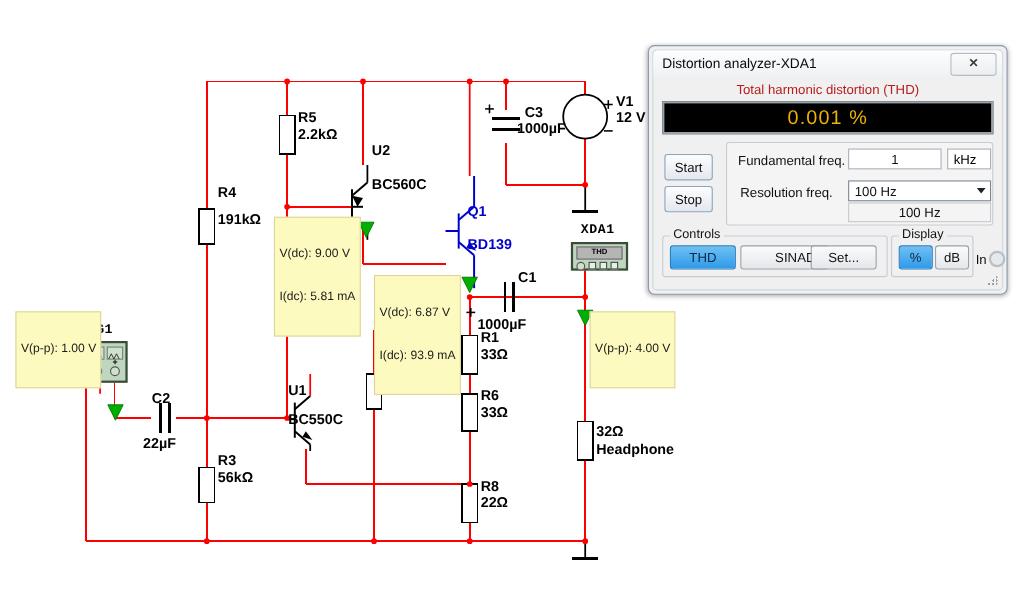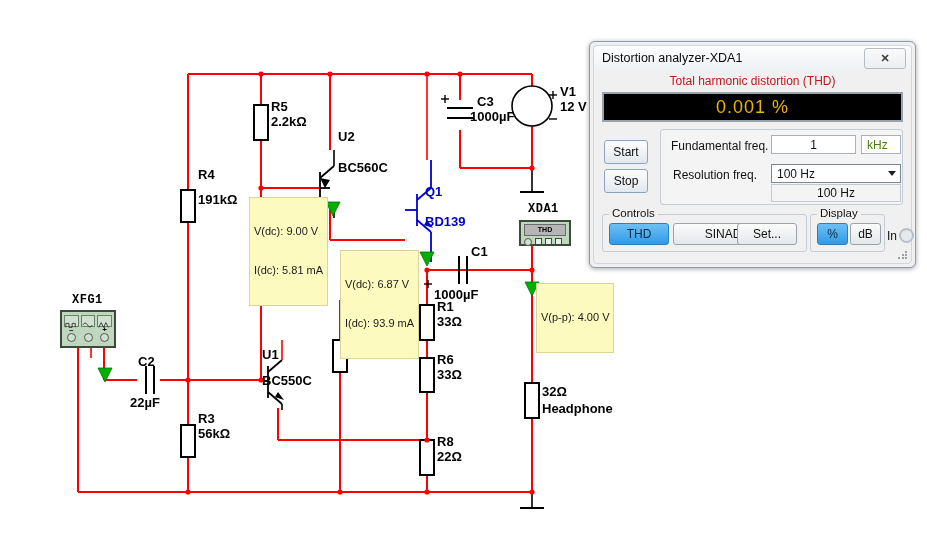--- a/index.html
+++ b/index.html
@@ -67,21 +67,21 @@
 
   .panel{position:absolute;left:66px;top:83px;right:8px;height:74px;
     border:1px solid #c6ccd3;border-radius:3px;background:#f4f4f4;}
   .btnA{position:absolute;width:42px;height:22px;border:1px solid #8ba4bd;border-radius:3px;
     background:linear-gradient(#fdfdfd,#e3e8ee);font-size:12px;color:#111;
     display:flex;align-items:center;justify-content:center;cursor:pointer;}
   .fieldLab{position:absolute;font-size:12px;color:#111;}
   .txtbox{position:absolute;height:19px;background:#fff;border:1px solid #a8b0b8;
     display:flex;align-items:center;justify-content:center;font-size:12px;color:#111;box-sizing:border-box;}
   .unitbox{position:absolute;height:19px;background:#fff;border:1px solid #a8b0b8;
-    display:flex;align-items:center;padding-left:5px;font-size:12px;color:#4d7c0f;box-sizing:border-box;}
+    display:flex;align-items:center;padding-left:5px;font-size:12px;color:#000000;box-sizing:border-box;}
   .combo{position:absolute;height:19px;background:#fff;border:1px solid #7b8794;
     display:flex;align-items:center;padding-left:5px;font-size:12px;color:#111;box-sizing:border-box;cursor:pointer;}
   .combo .arrow{position:absolute;right:4px;top:6px;width:0;height:0;
     border-left:4px solid transparent;border-right:4px solid transparent;border-top:5px solid #222;}
   .roval{position:absolute;height:18px;background:#f4f4f4;border:1px solid #c3c9d0;
     display:flex;align-items:center;justify-content:center;font-size:12px;color:#111;box-sizing:border-box;}
 
   .group{position:absolute;border:1px solid #c6ccd3;border-radius:3px;}
   .group > .gtitle{position:absolute;top:-8px;left:6px;background:#f0f0f0;padding:0 3px;font-size:11.5px;color:#111;}
   .gbtn{position:absolute;height:20px;border:1px solid #9aa3ac;border-radius:3px;
@@ -374,20 +374,23 @@
   </div>
 
   <div class="probe" style="left:249px;top:197px;">
     <div>V(dc): 9.00 V</div>
     <div>I(dc): 5.81 mA</div>
   </div>
   <div class="probe" style="left:340px;top:250px;">
     <div>V(dc): 6.87 V</div>
     <div>I(dc): 93.9 mA</div>
   </div>
+  <div class="probe" style="left:14px;top:283px;">
+    <div>V(p-p): 1.00 V</div>
+  </div>
   <div class="probe" style="left:536px;top:283px;">
     <div>V(p-p): 4.00 V</div>
   </div>
 
   <div class="dlg">
     <div class="dlg-inner">
 
       <div class="titlebar">
         <div class="title-text">Distortion analyzer-XDA1</div>
         <div class="closebtn">

